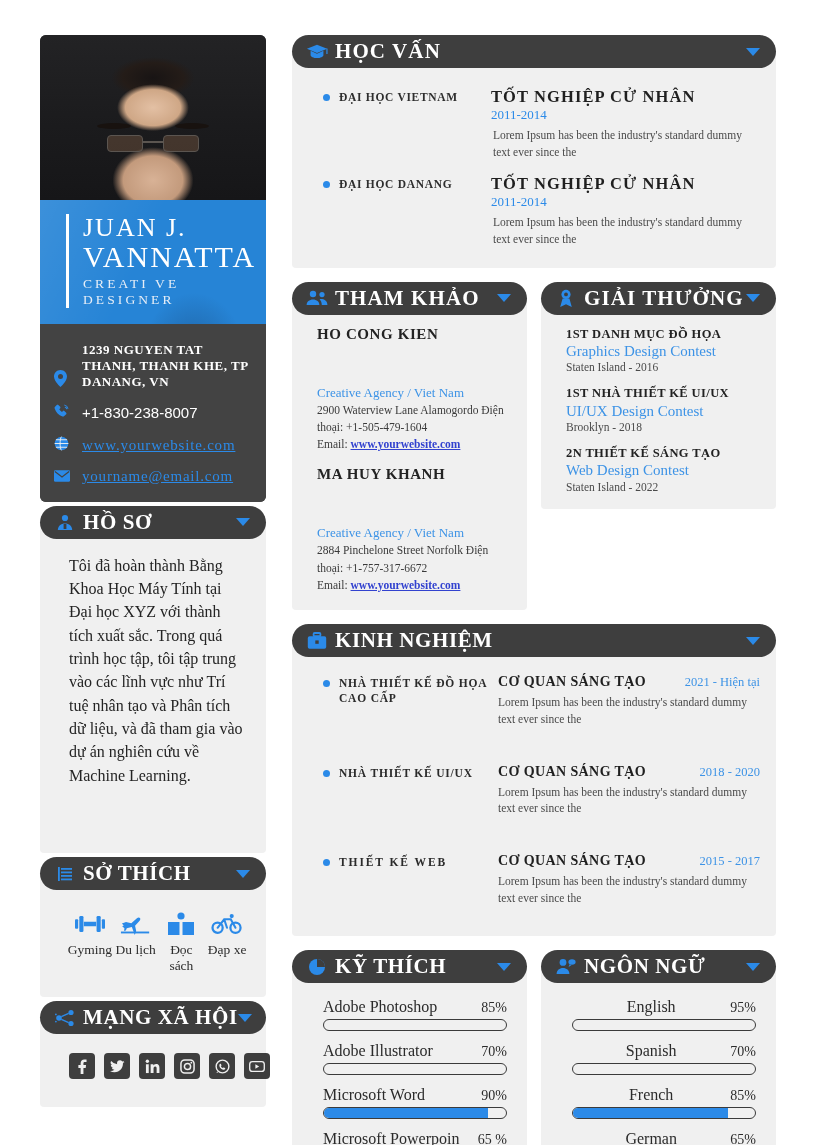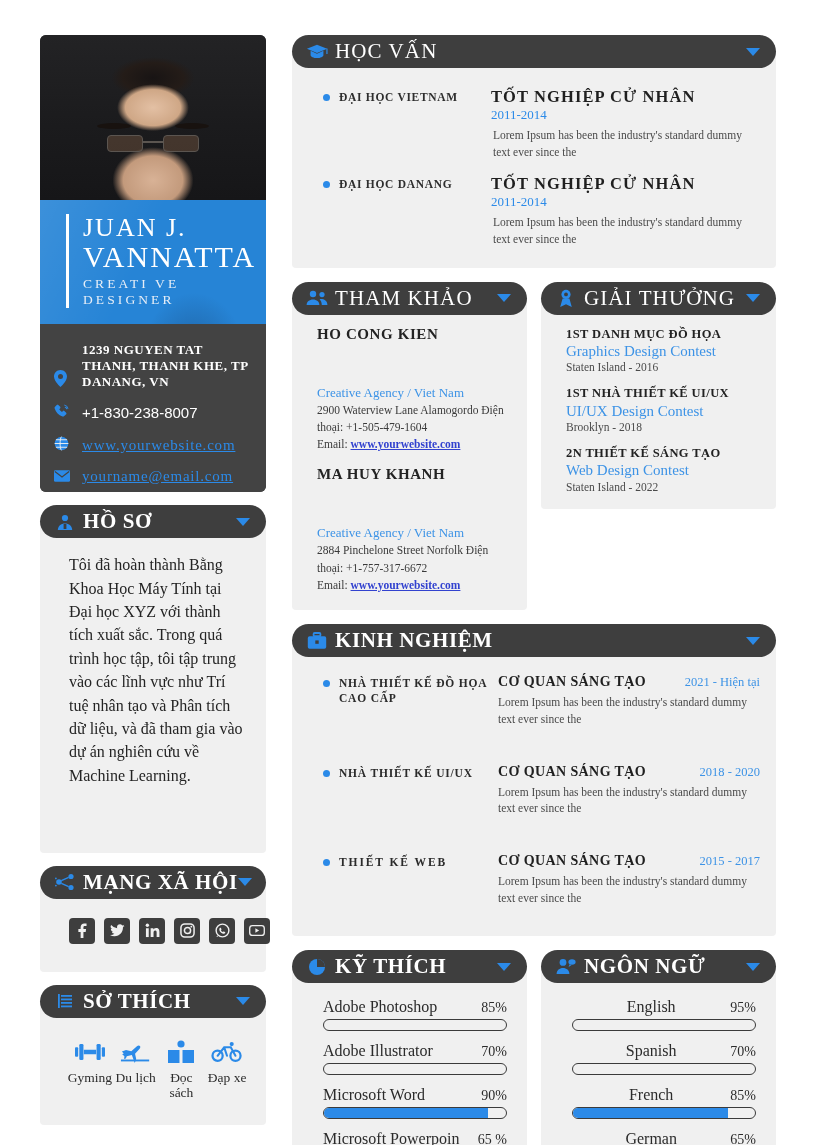--- a/index.html
+++ b/index.html
@@ -15,21 +15,21 @@
   .page {
     position: relative;
     width: 816px;
     height: 1145px;
     padding: 35px 40px 20px 40px;
     display: flex;
     gap: 26px;
   }
 
   
-  .col-left  { width: 226px; flex: none; display: flex; flex-direction: column; gap: 13px; }
+  .col-left  { width: 226px; flex: none; display: flex; flex-direction: column; gap: 4px; }
   .col-right { width: 484px; flex: none; display: flex; flex-direction: column; gap: 14px; }
 
   
   .pill {
     background: #3e3e3e;
     border-radius: 22px;
     height: 33px;
     display: flex;
     align-items: center;
     padding: 0 16px 0 14px;
@@ -38,21 +38,21 @@
   .pill .ic {
     width: 22px; height: 22px;
     display: inline-flex; align-items: center; justify-content: center;
     flex: none; margin-right: 7px;
   }
   .pill .ic svg { display: block; }
   .pill .ttl {
     color: #ffffff;
     font-size: 21px;
     letter-spacing: 1.1px;
-    font-weight: 400;
+    font-weight: 700;
     white-space: nowrap;
     line-height: 1;
   }
   .pill .caret {
     margin-left: auto;
     width: 0; height: 0;
     border-left: 7px solid transparent;
     border-right: 7px solid transparent;
     border-top: 8px solid #2b8ae8;
   }
@@ -341,20 +341,87 @@
               <circle cx="9" cy="5" r="3.1" fill="#2b8ae8"></circle>
               <path d="M1.8 17c0-4 3.2-6.6 7.2-6.6s7.2 2.6 7.2 6.6z" fill="#2b8ae8"></path>
               <rect x="7.6" y="11" width="2.8" height="5" fill="#3e3e3e"></rect>
             </svg>
         </span>
         <span class="ttl">HỒ SƠ</span>
         <span class="caret"></span>
       </div>
       <div class="card">
         <div class="bio">Tôi đã hoàn thành Bằng Khoa Học Máy Tính tại Đại học XYZ với thành tích xuất sắc. Trong quá trình học tập, tôi tập trung vào các lĩnh vực như Trí tuệ nhân tạo và Phân tích dữ liệu, và đã tham gia vào dự án nghiên cứu về Machine Learning.</div>
+      </div>
+    </div>
+
+    <div class="sect">
+      <div class="pill bold">
+        <span class="ic">
+          <svg width="18" height="18" viewBox="0 0 18 18">
+              <rect x="2" y="2" width="1.8" height="14" fill="#2b8ae8"></rect>
+              <rect x="5" y="3" width="11" height="1.8" fill="#2b8ae8"></rect>
+              <rect x="5" y="6.5" width="11" height="1.8" fill="#2b8ae8"></rect>
+              <rect x="5" y="10" width="11" height="1.8" fill="#2b8ae8"></rect>
+              <rect x="5" y="13.5" width="11" height="1.8" fill="#2b8ae8"></rect>
+            </svg>
+        </span>
+        <span class="ttl">SỞ THÍCH</span>
+        <span class="caret"></span>
+      </div>
+      <div class="card">
+        <div class="hobbies">
+
+          <div class="hob">
+            <span class="hi">
+              <svg width="30" height="22" viewBox="0 0 32 22">
+                  <rect x="0" y="6" width="3.4" height="10" rx="1" fill="#2b8ae8"></rect>
+                  <rect x="4.6" y="2.5" width="4.4" height="17" rx="1.4" fill="#2b8ae8"></rect>
+                  <rect x="9.4" y="8.6" width="13.2" height="4.8" fill="#2b8ae8"></rect>
+                  <rect x="23" y="2.5" width="4.4" height="17" rx="1.4" fill="#2b8ae8"></rect>
+                  <rect x="28.6" y="6" width="3.4" height="10" rx="1" fill="#2b8ae8"></rect>
+                </svg>
+            </span>
+            <span class="hl">Gyming</span>
+          </div>
+
+          <div class="hob">
+            <span class="hi">
+              <svg width="32" height="22" viewBox="0 0 34 22">
+                  <path d="M2 10.5 6.4 9l5.6 1.2 6-5.3c1-.9 2.5-1 3.2-.2.7.8.4 2.1-.6 3L16 12.8l1.2 5.6-1.5 4.3-3.1-8.5-5.4 1.2-1 2.6-1.9.5.4-3.1-2.4-2 1.7-.9z" fill="#2b8ae8"></path>
+                  <rect x="1" y="19" width="30" height="2" fill="#2b8ae8"></rect>
+                </svg>
+            </span>
+            <span class="hl">Du lịch</span>
+          </div>
+
+          <div class="hob">
+            <span class="hi">
+              <svg width="28" height="24" viewBox="0 0 28 24">
+                  <circle cx="14" cy="4" r="3.6" fill="#2b8ae8"></circle>
+                  <path d="M1 10h11.6v13H1zM15.4 10H27v13H15.4z" fill="#2b8ae8"></path>
+                  <rect x="12.8" y="9" width="2.4" height="14.5" fill="#f0f0f0"></rect>
+                </svg>
+            </span>
+            <span class="hl">Đọc sách</span>
+          </div>
+
+          <div class="hob">
+            <span class="hi">
+              <svg width="32" height="22" viewBox="0 0 34 22">
+                  <circle cx="7" cy="15" r="5.4" fill="none" stroke="#2b8ae8" stroke-width="2.4"></circle>
+                  <circle cx="26" cy="15" r="5.4" fill="none" stroke="#2b8ae8" stroke-width="2.4"></circle>
+                  <path d="M7 15 14 6h7l5 9M14 6l3 9" stroke="#2b8ae8" stroke-width="2.2" fill="none" stroke-linecap="round"></path>
+                  <circle cx="22" cy="2.6" r="2.2" fill="#2b8ae8"></circle>
+                </svg>
+            </span>
+            <span class="hl">Đạp xe</span>
+          </div>
+
+        </div>
       </div>
     </div>
 
     <div class="sect">
       <div class="pill bold">
         <span class="ic">
           <svg width="20" height="18" viewBox="0 0 20 18">
               <circle cx="16" cy="3.5" r="2.6" fill="#2b8ae8"></circle>
               <circle cx="16" cy="14.5" r="2.6" fill="#2b8ae8"></circle>
               <circle cx="4" cy="9" r="2.8" fill="#2b8ae8"></circle>
@@ -402,87 +469,20 @@
           <span class="soc">
             <svg width="16" height="13" viewBox="0 0 18 13">
                 <rect x="0.8" y="1" width="16.4" height="11" rx="3" fill="none" stroke="#f0f0f0" stroke-width="1.5"></rect>
                 <path d="M7.2 4.1 11.4 6.5 7.2 8.9z" fill="#f0f0f0"></path>
               </svg>
           </span>
         </div>
       </div>
     </div>
 
-    <div class="sect">
-      <div class="pill bold">
-        <span class="ic">
-          <svg width="18" height="18" viewBox="0 0 18 18">
-              <rect x="2" y="2" width="1.8" height="14" fill="#2b8ae8"></rect>
-              <rect x="5" y="3" width="11" height="1.8" fill="#2b8ae8"></rect>
-              <rect x="5" y="6.5" width="11" height="1.8" fill="#2b8ae8"></rect>
-              <rect x="5" y="10" width="11" height="1.8" fill="#2b8ae8"></rect>
-              <rect x="5" y="13.5" width="11" height="1.8" fill="#2b8ae8"></rect>
-            </svg>
-        </span>
-        <span class="ttl">SỞ THÍCH</span>
-        <span class="caret"></span>
-      </div>
-      <div class="card">
-        <div class="hobbies">
-
-          <div class="hob">
-            <span class="hi">
-              <svg width="30" height="22" viewBox="0 0 32 22">
-                  <rect x="0" y="6" width="3.4" height="10" rx="1" fill="#2b8ae8"></rect>
-                  <rect x="4.6" y="2.5" width="4.4" height="17" rx="1.4" fill="#2b8ae8"></rect>
-                  <rect x="9.4" y="8.6" width="13.2" height="4.8" fill="#2b8ae8"></rect>
-                  <rect x="23" y="2.5" width="4.4" height="17" rx="1.4" fill="#2b8ae8"></rect>
-                  <rect x="28.6" y="6" width="3.4" height="10" rx="1" fill="#2b8ae8"></rect>
-                </svg>
-            </span>
-            <span class="hl">Gyming</span>
-          </div>
-
-          <div class="hob">
-            <span class="hi">
-              <svg width="32" height="22" viewBox="0 0 34 22">
-                  <path d="M2 10.5 6.4 9l5.6 1.2 6-5.3c1-.9 2.5-1 3.2-.2.7.8.4 2.1-.6 3L16 12.8l1.2 5.6-1.5 4.3-3.1-8.5-5.4 1.2-1 2.6-1.9.5.4-3.1-2.4-2 1.7-.9z" fill="#2b8ae8"></path>
-                  <rect x="1" y="19" width="30" height="2" fill="#2b8ae8"></rect>
-                </svg>
-            </span>
-            <span class="hl">Du lịch</span>
-          </div>
-
-          <div class="hob">
-            <span class="hi">
-              <svg width="28" height="24" viewBox="0 0 28 24">
-                  <circle cx="14" cy="4" r="3.6" fill="#2b8ae8"></circle>
-                  <path d="M1 10h11.6v13H1zM15.4 10H27v13H15.4z" fill="#2b8ae8"></path>
-                  <rect x="12.8" y="9" width="2.4" height="14.5" fill="#f0f0f0"></rect>
-                </svg>
-            </span>
-            <span class="hl">Đọc sách</span>
-          </div>
-
-          <div class="hob">
-            <span class="hi">
-              <svg width="32" height="22" viewBox="0 0 34 22">
-                  <circle cx="7" cy="15" r="5.4" fill="none" stroke="#2b8ae8" stroke-width="2.4"></circle>
-                  <circle cx="26" cy="15" r="5.4" fill="none" stroke="#2b8ae8" stroke-width="2.4"></circle>
-                  <path d="M7 15 14 6h7l5 9M14 6l3 9" stroke="#2b8ae8" stroke-width="2.2" fill="none" stroke-linecap="round"></path>
-                  <circle cx="22" cy="2.6" r="2.2" fill="#2b8ae8"></circle>
-                </svg>
-            </span>
-            <span class="hl">Đạp xe</span>
-          </div>
-
-        </div>
-      </div>
-    </div>
-
   </div>
 
   <div class="col-right">
 
     <div class="sect">
       <div class="pill">
         <span class="ic">
           <svg width="24" height="18" viewBox="0 0 24 18">
               <path d="M12 1 23 5.5 12 10 1 5.5z" fill="#2b8ae8"></path>
               <path d="M5 7.6v4.6c0 2 3.2 3.4 7 3.4s7-1.4 7-3.4V7.6L12 11z" fill="#2b8ae8"></path>

